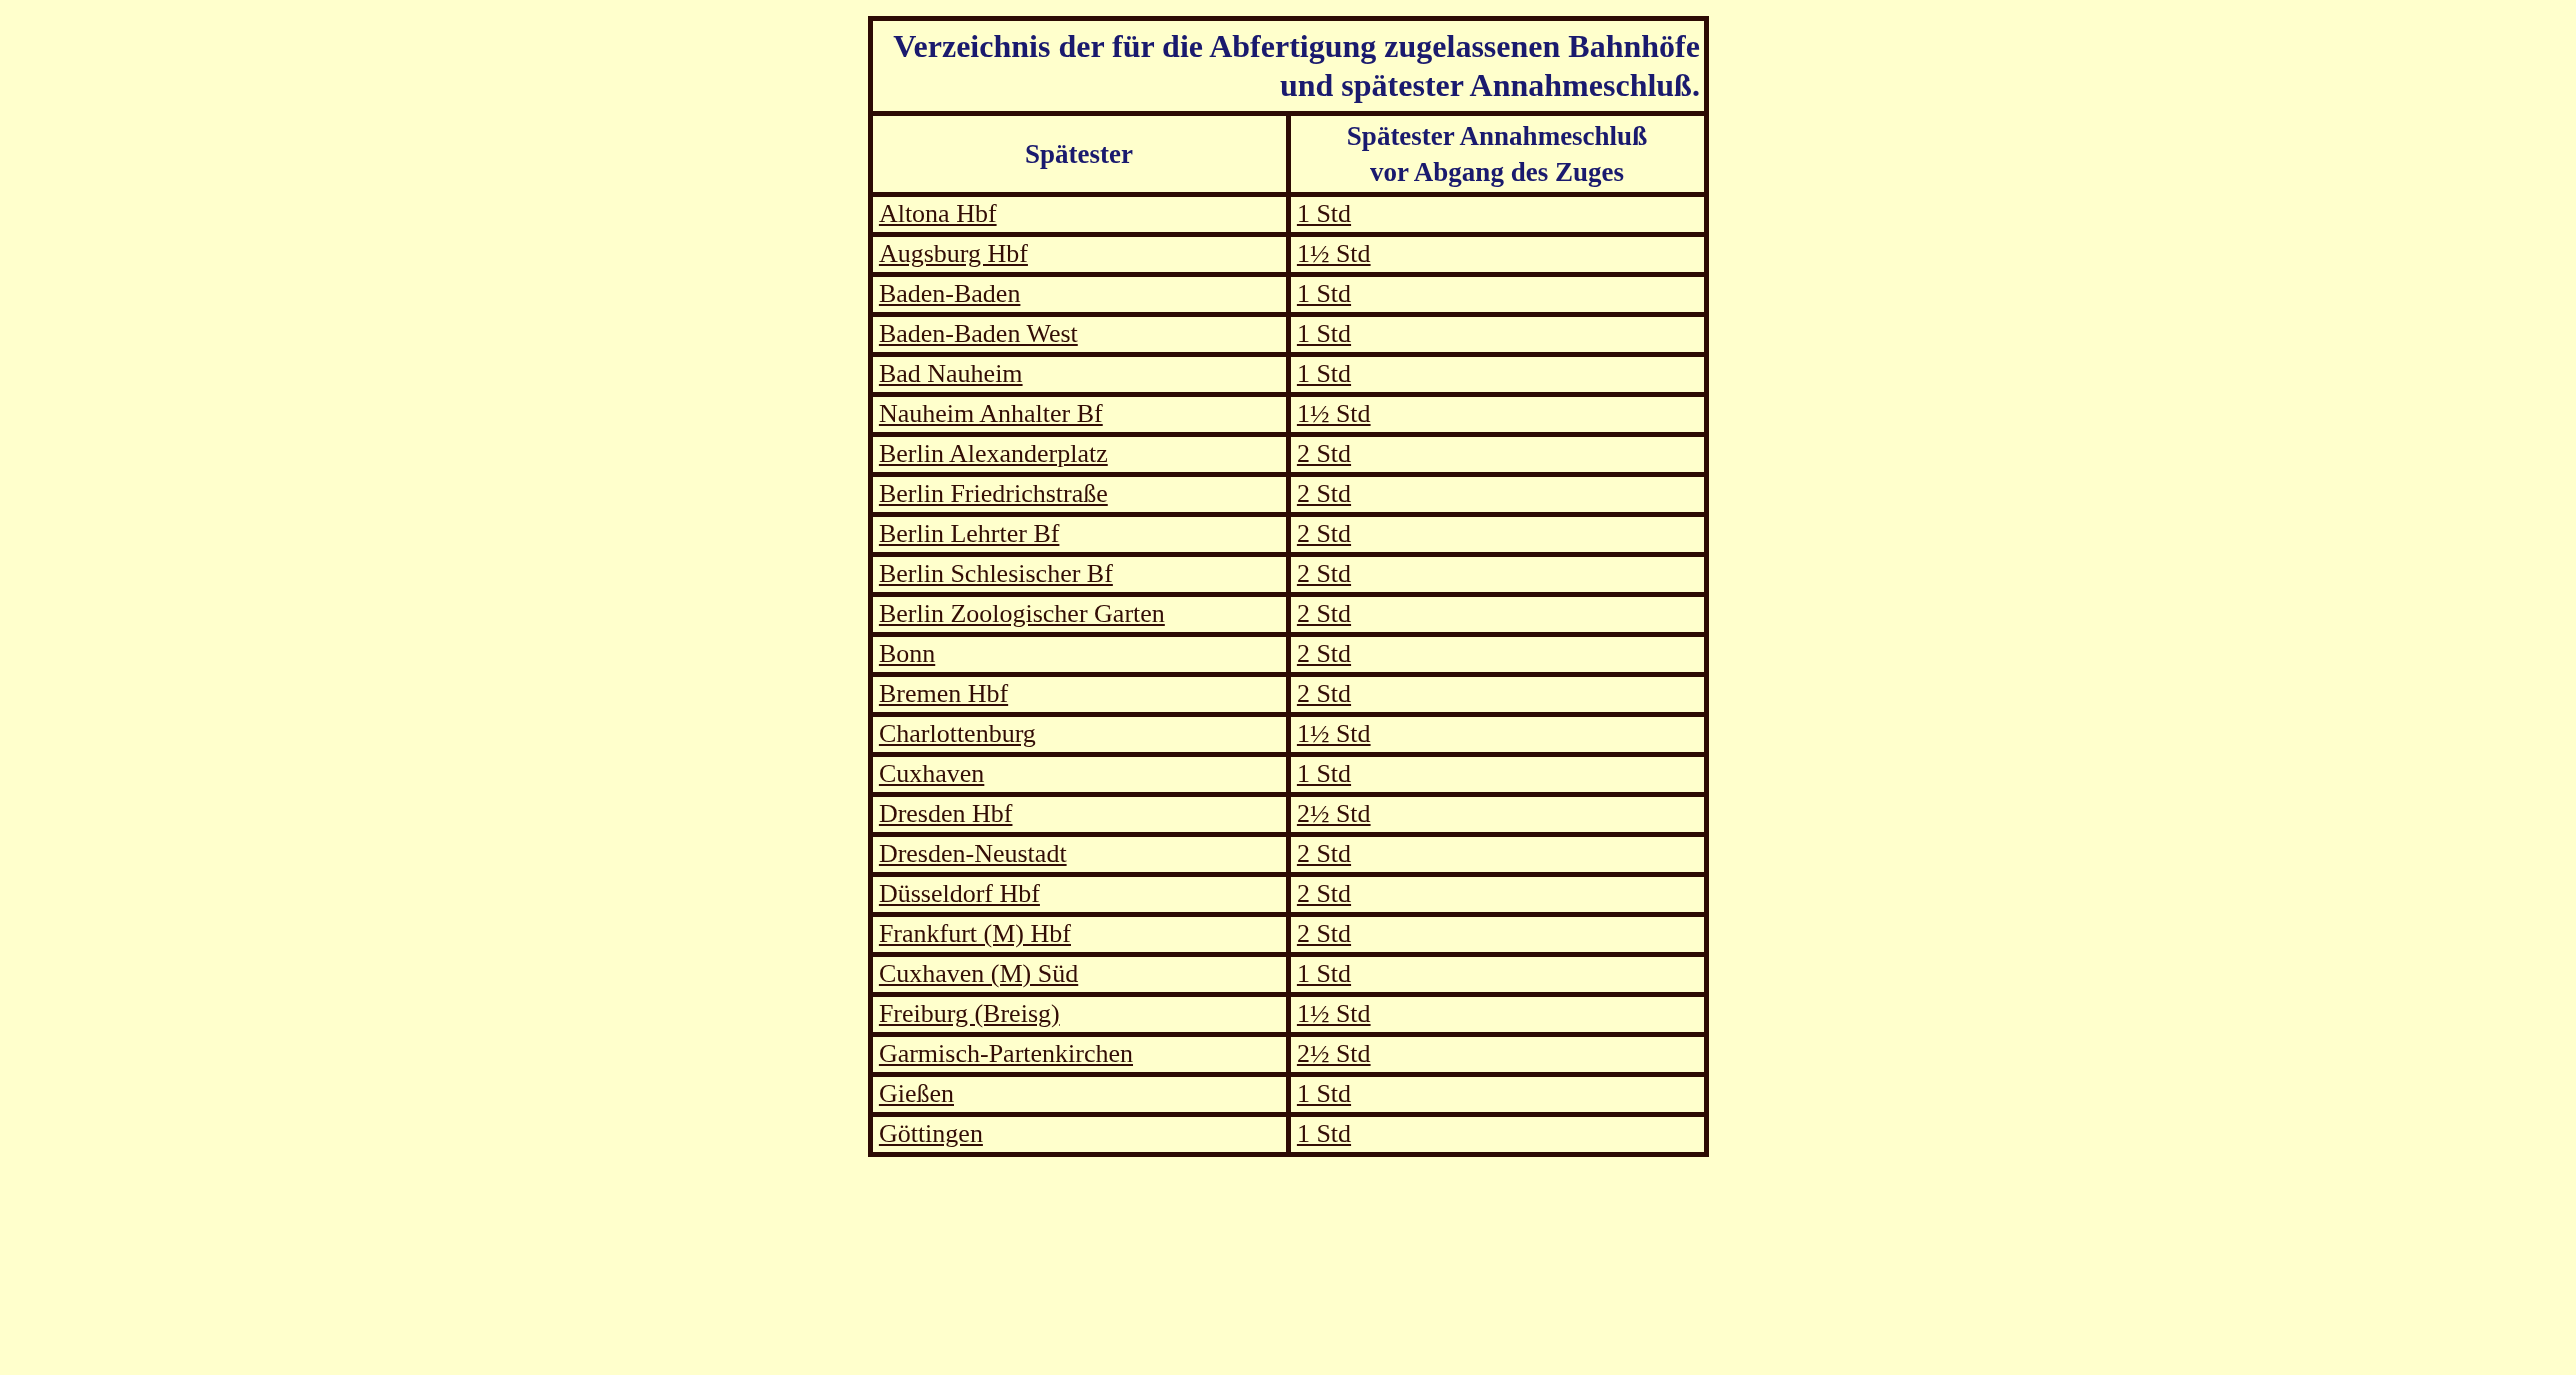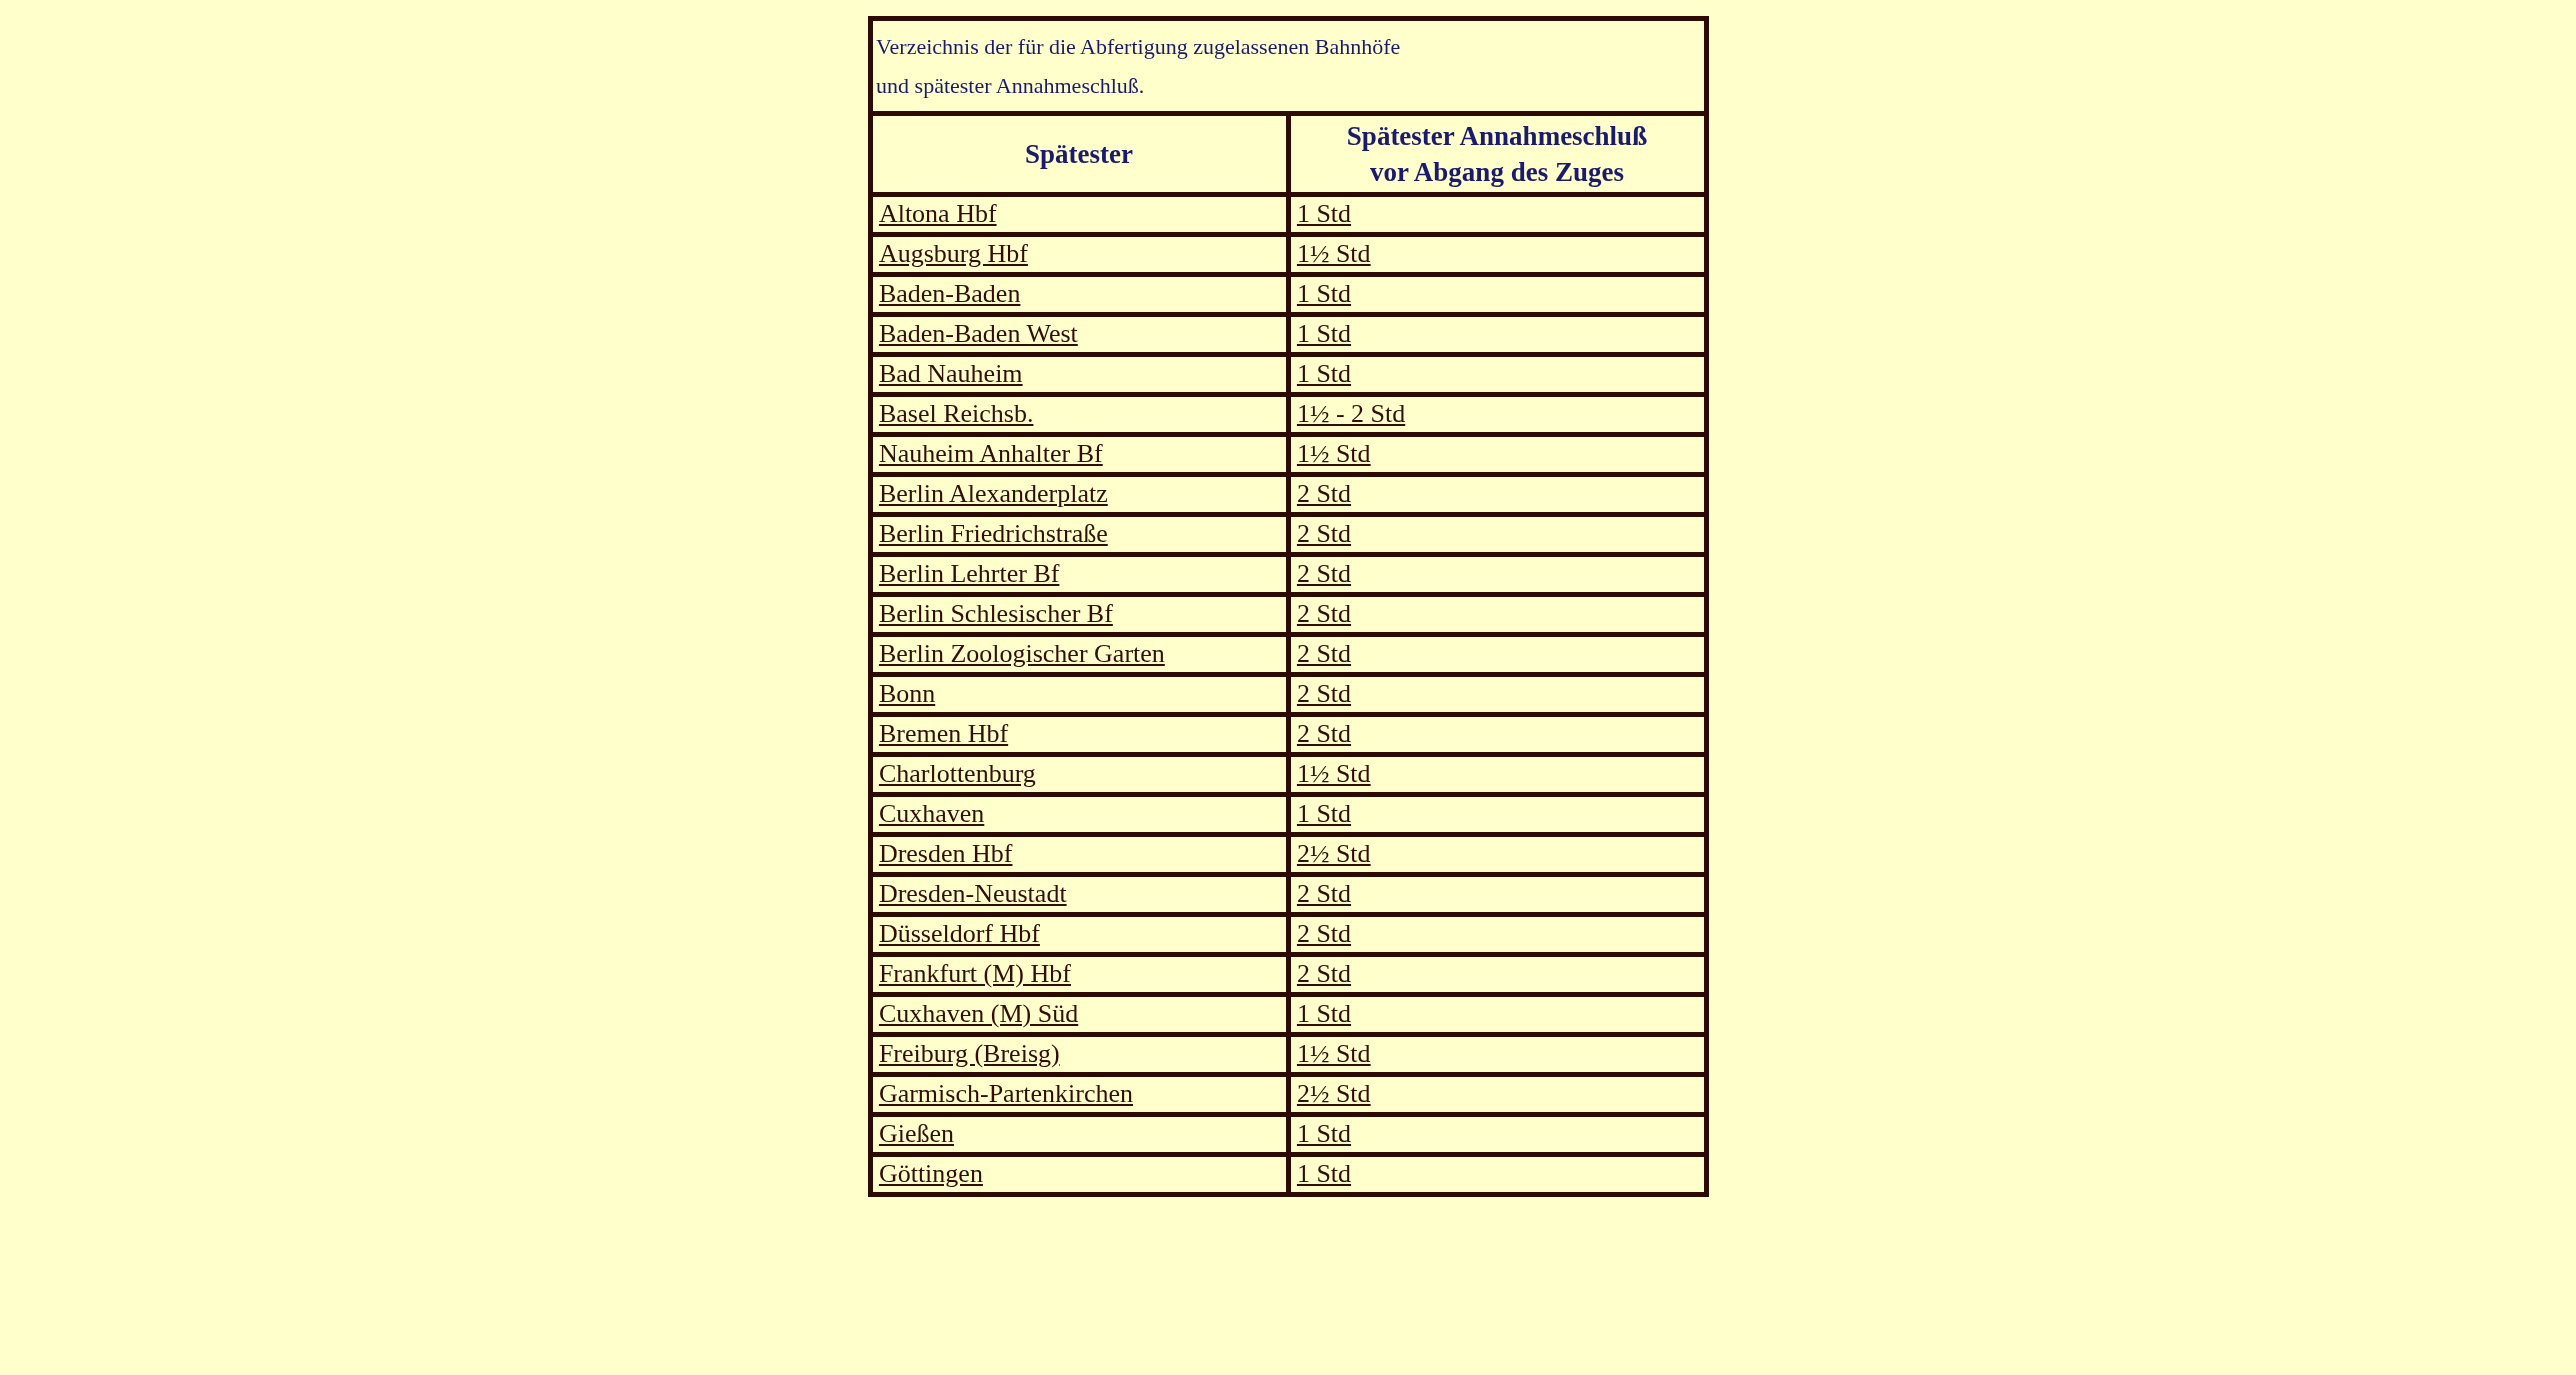--- a/index.html
+++ b/index.html
@@ -34,24 +34,24 @@
     width: 841px;
     table-layout: fixed;
     background: var(--bg);
   }
   table.station-table th,
   table.station-table td {
     border: 5.4px solid var(--border);
   }
   .title-cell {
     color: var(--heading);
-    font-weight: normal;
-    font-size: 22px;
+    font-weight: bold;
+    font-size: 32px;
     line-height: 39px;
-    text-align: left;
+    text-align: right;
     padding: 5.4px 3.6px 6.4px 3.6px;
   }
   .col-header {
     color: var(--heading);
     font-weight: bold;
     font-size: 27px;
     line-height: 36px;
     text-align: center;
     vertical-align: middle;
     padding: 1.8px 3.6px;
@@ -104,24 +104,20 @@
           <td class="station-cell">Baden-Baden</td>
           <td class="time-cell">1 Std</td>
         </tr>
         <tr>
           <td class="station-cell">Baden-Baden West</td>
           <td class="time-cell">1 Std</td>
         </tr>
         <tr>
           <td class="station-cell">Bad Nauheim</td>
           <td class="time-cell">1 Std</td>
-        </tr>
-        <tr>
-          <td class="station-cell">Basel Reichsb.</td>
-          <td class="time-cell">1½ - 2 Std</td>
         </tr>
         <tr>
           <td class="station-cell">Nauheim Anhalter Bf</td>
           <td class="time-cell">1½ Std</td>
         </tr>
         <tr>
           <td class="station-cell">Berlin Alexanderplatz</td>
           <td class="time-cell">2 Std</td>
         </tr>
         <tr>

